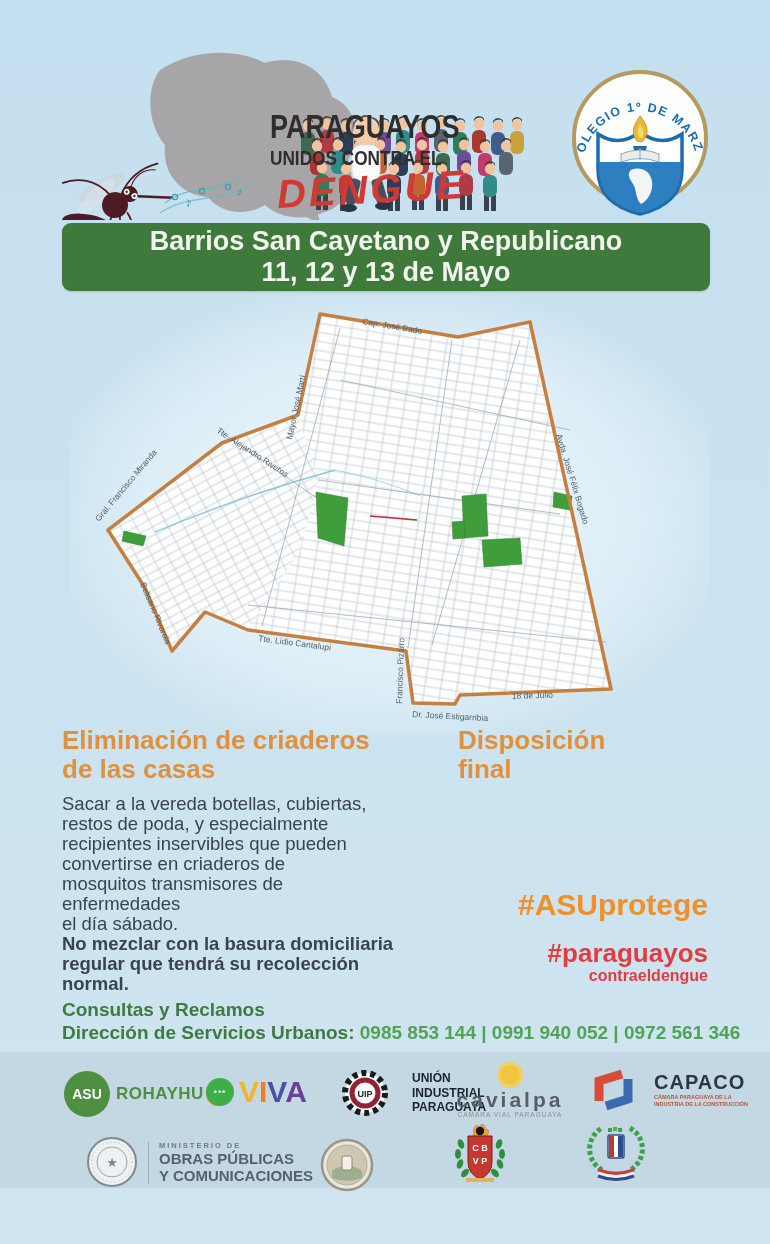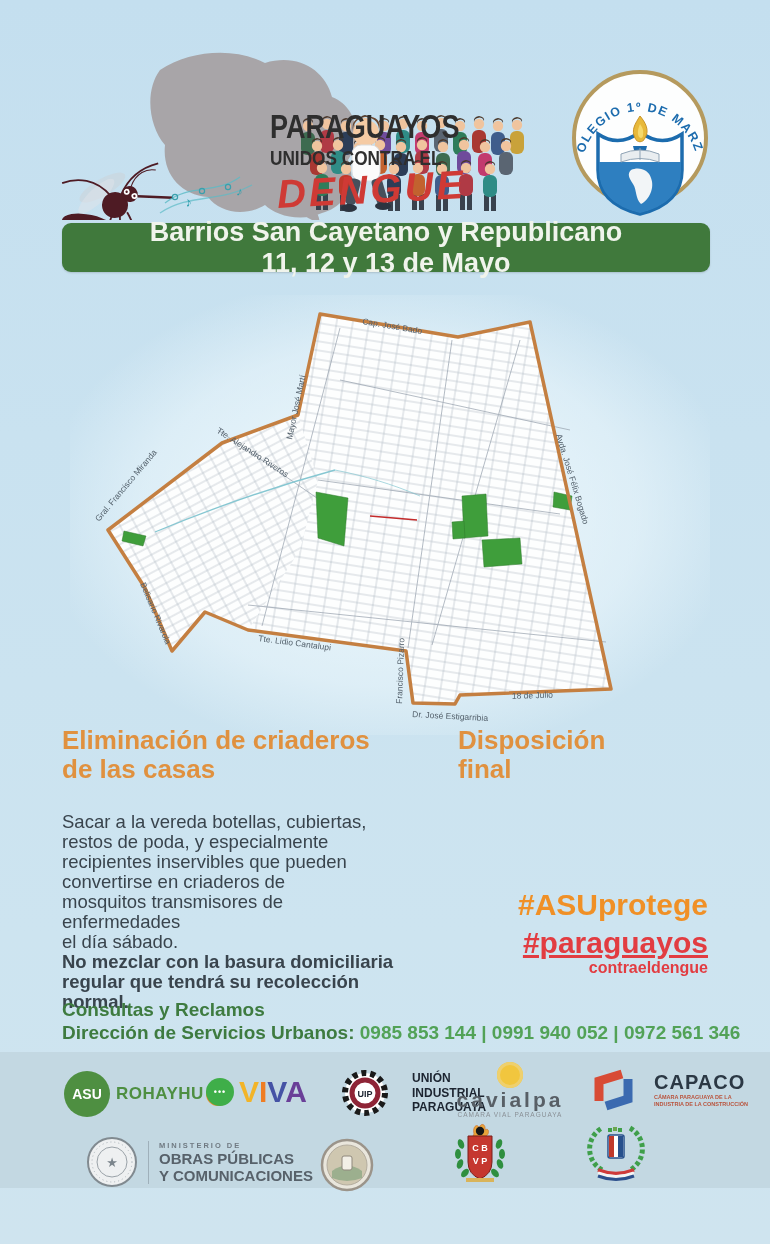--- a/index.html
+++ b/index.html
@@ -8,36 +8,36 @@
     background:linear-gradient(180deg,#c4dfef 0%,#c9e2f0 35%,#cde4f0 75%,#cfe4ef 100%);
     font-family:"Liberation Sans",sans-serif;
   }
   .pre{white-space:pre-line;}
   
   .title-block{position:absolute;left:270px;top:110px;width:210px;}
   .t1{font-size:33px;font-weight:800;color:#2e2e2e;letter-spacing:0;transform:scaleX(.82);transform-origin:left top;line-height:1;}
   .t2{font-size:21px;font-weight:800;color:#2e2e2e;transform:scaleX(.82);transform-origin:left top;line-height:1;margin-top:4px;}
   .t3{font-size:40px;font-weight:800;font-style:italic;color:#cf3a35;letter-spacing:3px;transform:rotate(-3deg);transform-origin:left top;margin-top:6px;margin-left:6px;line-height:1;}
   
-  .banner{position:absolute;left:62px;top:223px;width:648px;height:49px;background:#40793c;border-radius:9px;
+  .banner{position:absolute;left:62px;top:223px;width:648px;height:68px;background:#40793c;border-radius:9px;
     display:flex;flex-direction:column;align-items:center;justify-content:center;box-shadow:0 1px 2px rgba(0,0,0,.15);}
   .banner div{color:#f0f4ec;font-weight:800;font-size:27px;line-height:31px;}
   
   .map-glow{position:absolute;left:70px;top:295px;width:640px;height:440px;
     background:radial-gradient(ellipse at 50% 50%,rgba(244,252,255,.9) 0%,rgba(244,252,255,.45) 55%,rgba(244,252,255,0) 78%);}
   .map-svg{position:absolute;left:0;top:300px;}
   .street-label{font-size:8.5px;fill:#53606b;font-family:"Liberation Sans",sans-serif;}
   
   .sec{position:absolute;}
   .sec h2{margin:0;font-size:26px;line-height:29px;font-weight:800;color:#e0913f;}
-  .sec p{margin:28px 0 0 0;font-size:18.5px;line-height:20px;color:#39444d;}
+  .sec p{margin:10px 0 0 0;font-size:18.5px;line-height:20px;color:#39444d;}
   .sec p.bold{margin-top:0;font-weight:800;}
   .hashtags{position:absolute;right:62px;top:890px;text-align:right;}
   .h1{font-size:30px;font-weight:800;color:#f09026;line-height:1;}
-  .h2{font-size:30px;font-weight:800;color:#e23c41;line-height:1;margin-top:8px;text-decoration:underline;}
+  .h2{font-size:26px;font-weight:800;color:#e23c41;line-height:1;margin-top:20px;}
   .h3{font-size:16px;font-weight:800;color:#e23c41;line-height:1;margin-top:2px;}
   
   .contact{position:absolute;left:62px;top:998px;font-weight:800;color:#3e7b40;}
   .contact .l1{font-size:19px;line-height:23px;}
   .contact .l2{font-size:19px;line-height:23px;}
   .contact .phones{color:#52a257;}
   
   .footer-band{position:absolute;left:0;top:1052px;width:770px;height:136px;background:#c3d8e2;}
   .logo{position:absolute;display:flex;align-items:center;}
   .circle{border-radius:50%;display:flex;align-items:center;justify-content:center;}

